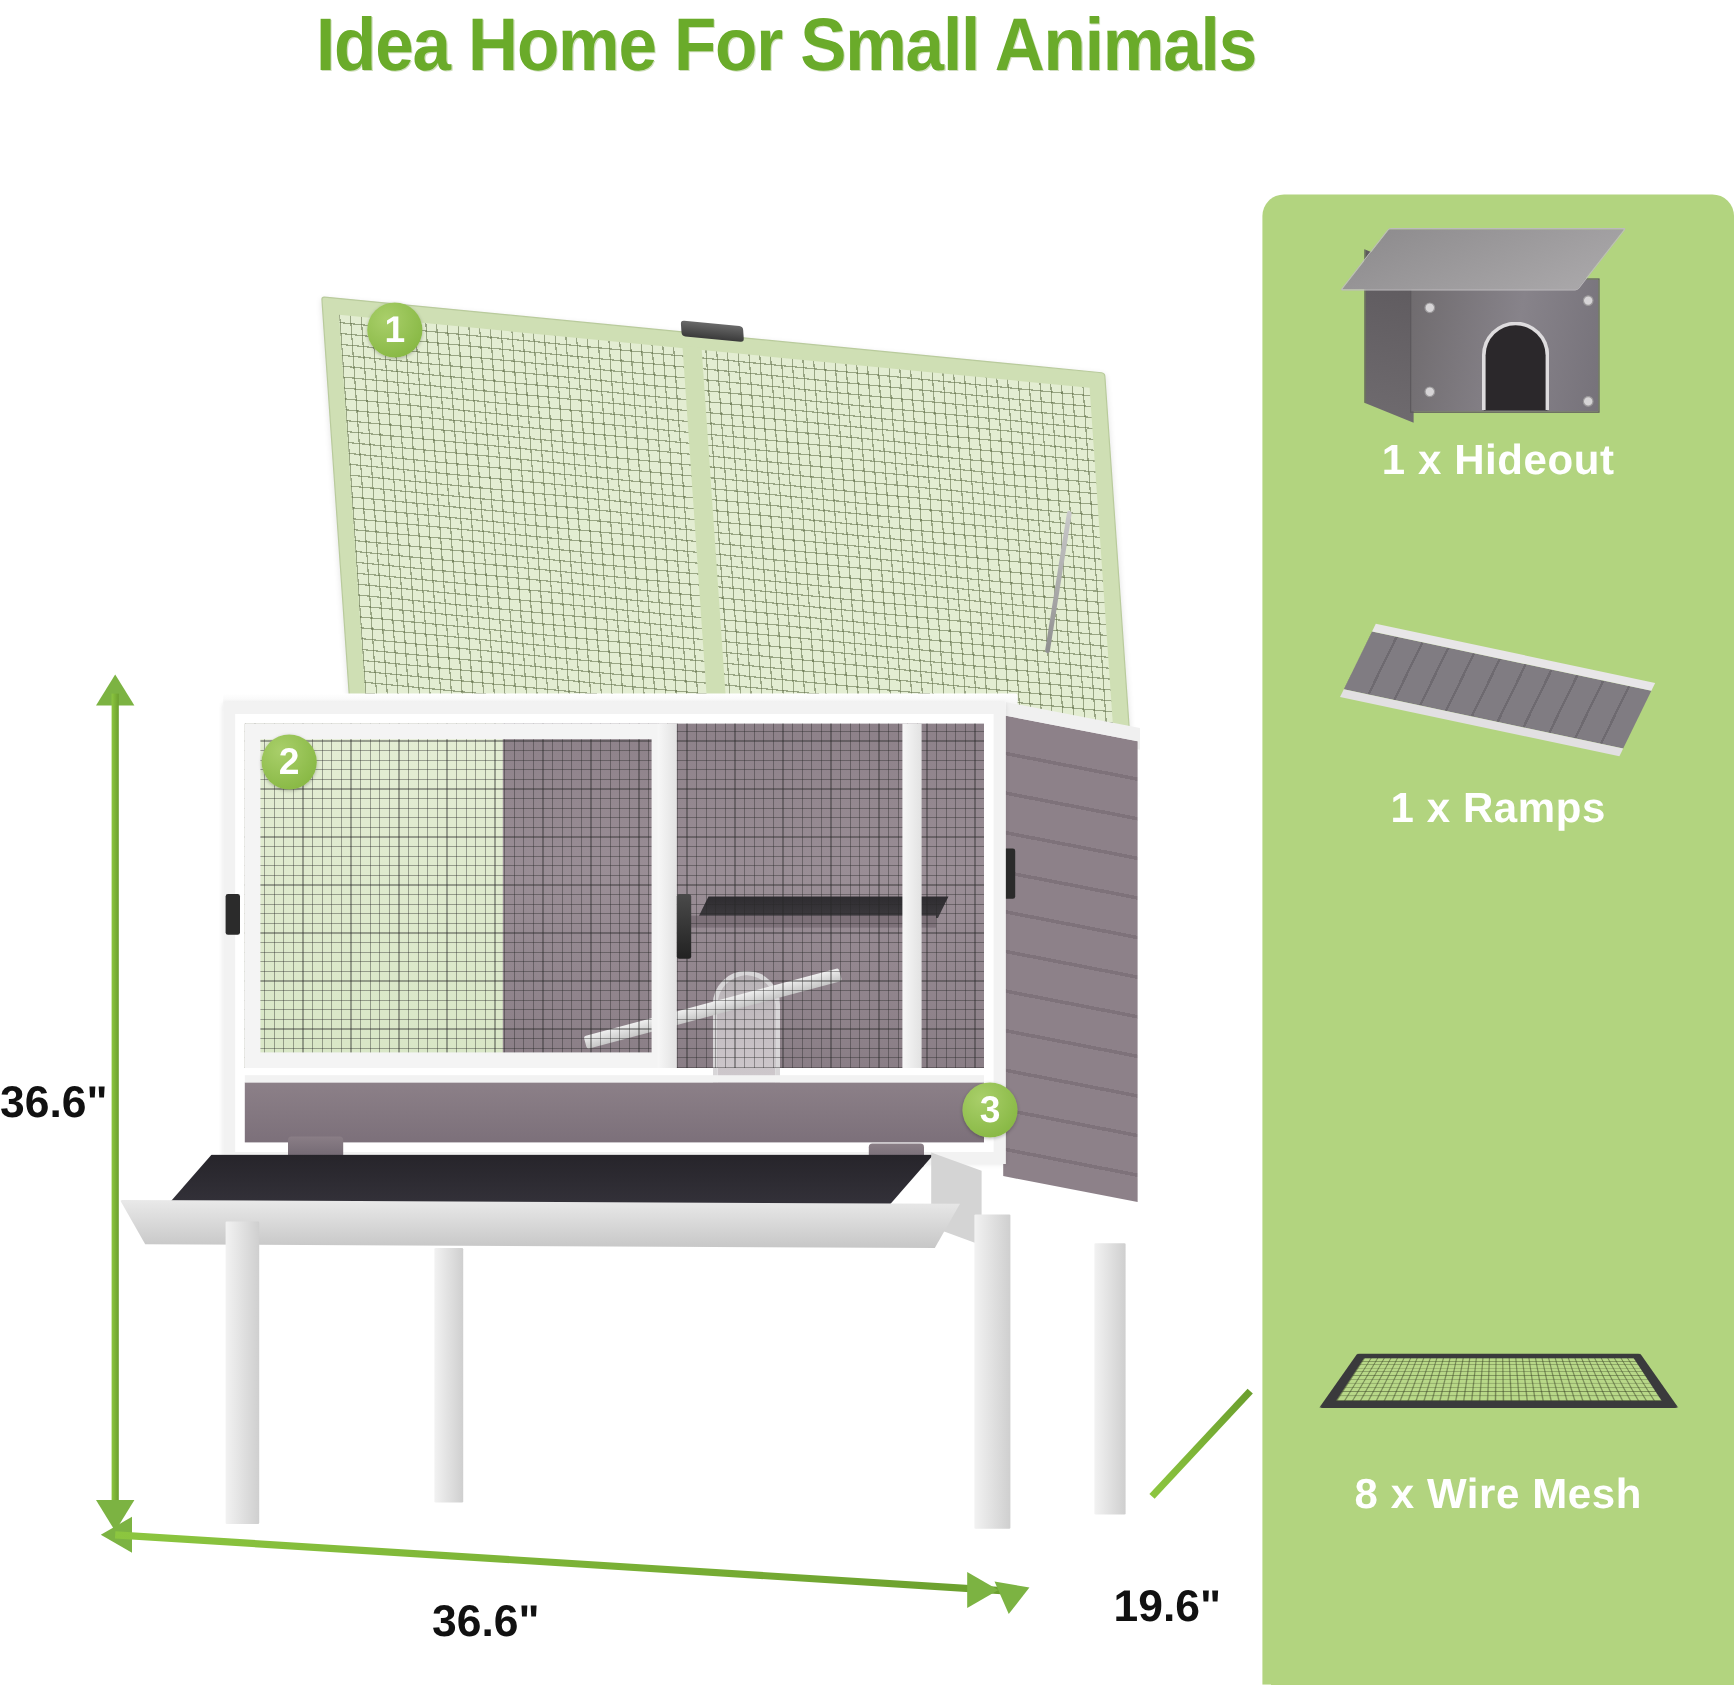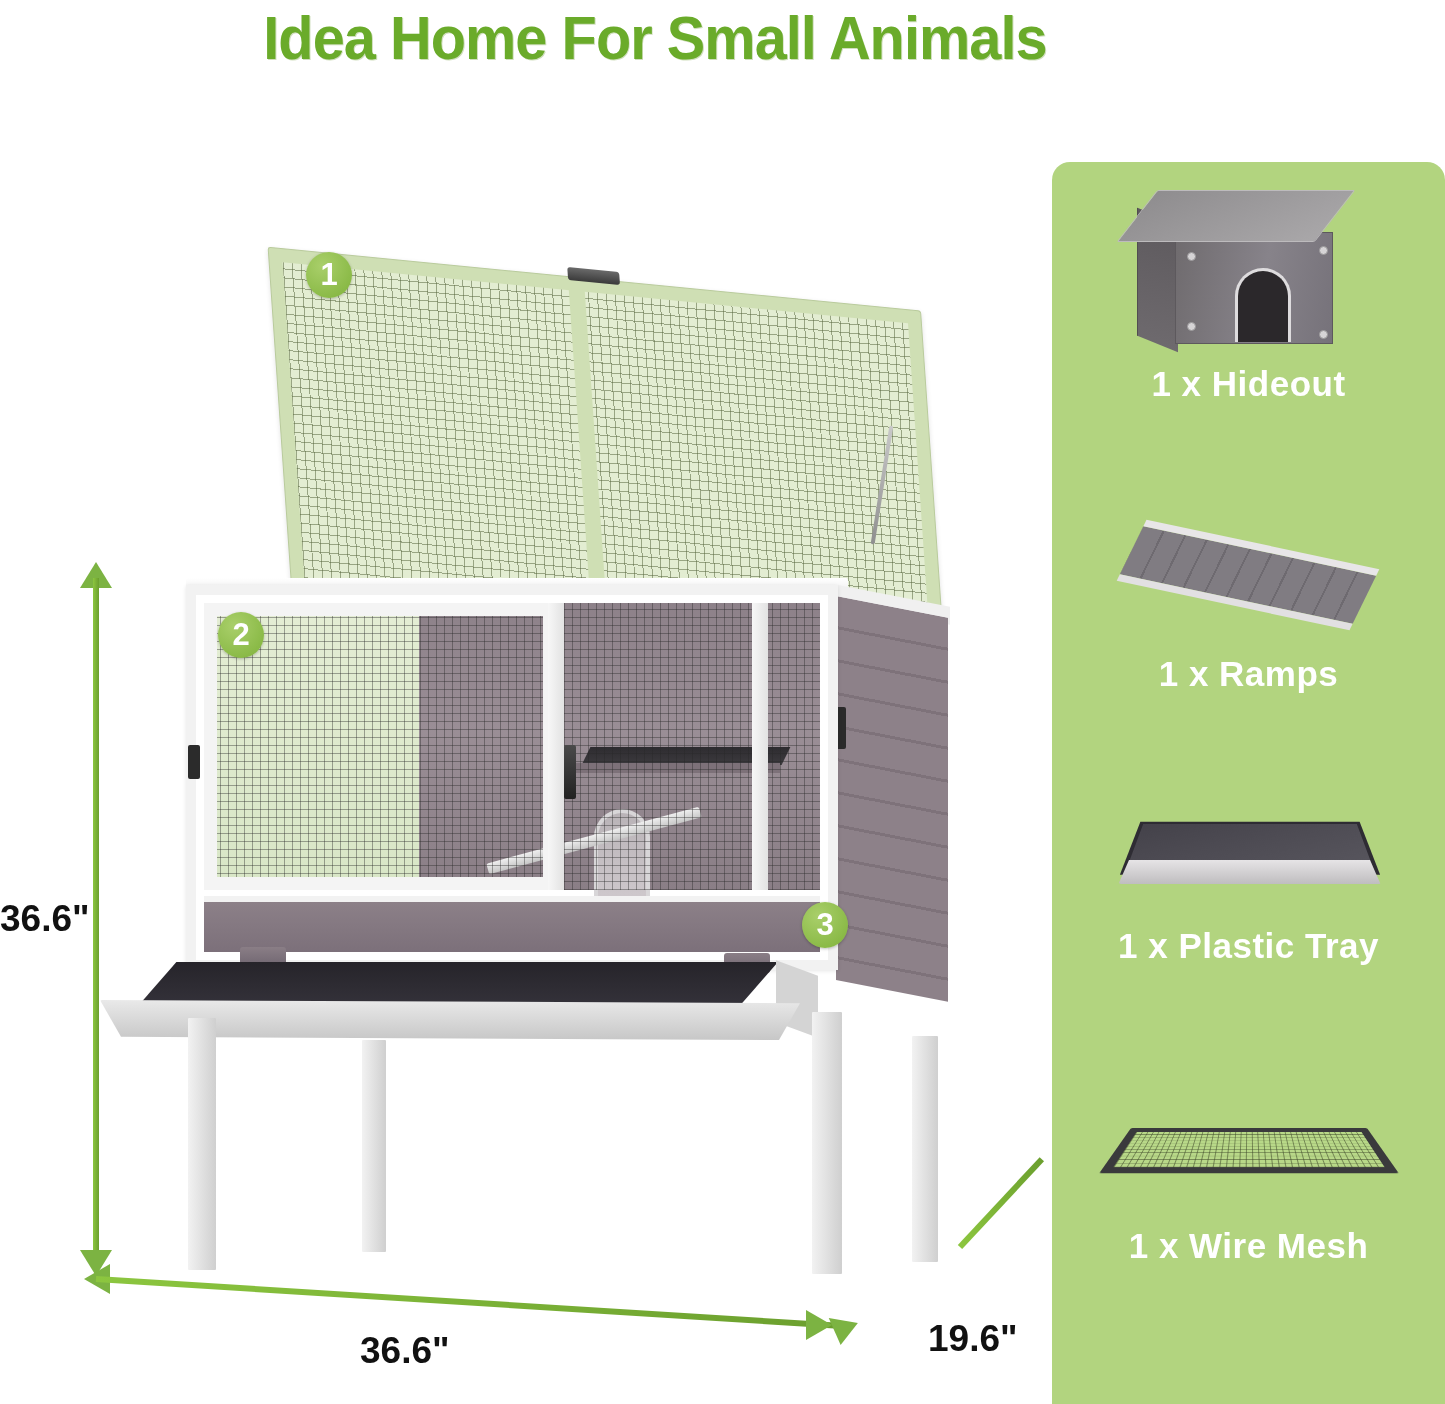--- a/index.html
+++ b/index.html
@@ -437,32 +437,23 @@
 
   <div class="acc-item" style="top:358px;">
     <div class="acc-art">
       <div class="ramp-wrap">
         <div class="ramp-body"></div>
       </div>
     </div>
     <div class="acc-label">1 x Ramps</div>
   </div>
 
-  <div class="acc-item" style="top:640px;">
-    <div class="acc-art">
-      <div class="tray-wrap">
-        <div class="tray-inner"></div>
-        <div class="tray-rim"></div>
-      </div>
-    </div>
-    <div class="acc-label">1 x Plastic Tray</div>
-  </div>
 
   <div class="acc-item" style="top:940px;">
     <div class="acc-art">
       <div class="mesh-wrap">
         <div class="mesh-panel"></div>
       </div>
     </div>
-    <div class="acc-label">1 x Wire Mesh</div>
+    <div class="acc-label">8 x Wire Mesh</div>
   </div>
 
 </div>
 
 </body></html>

